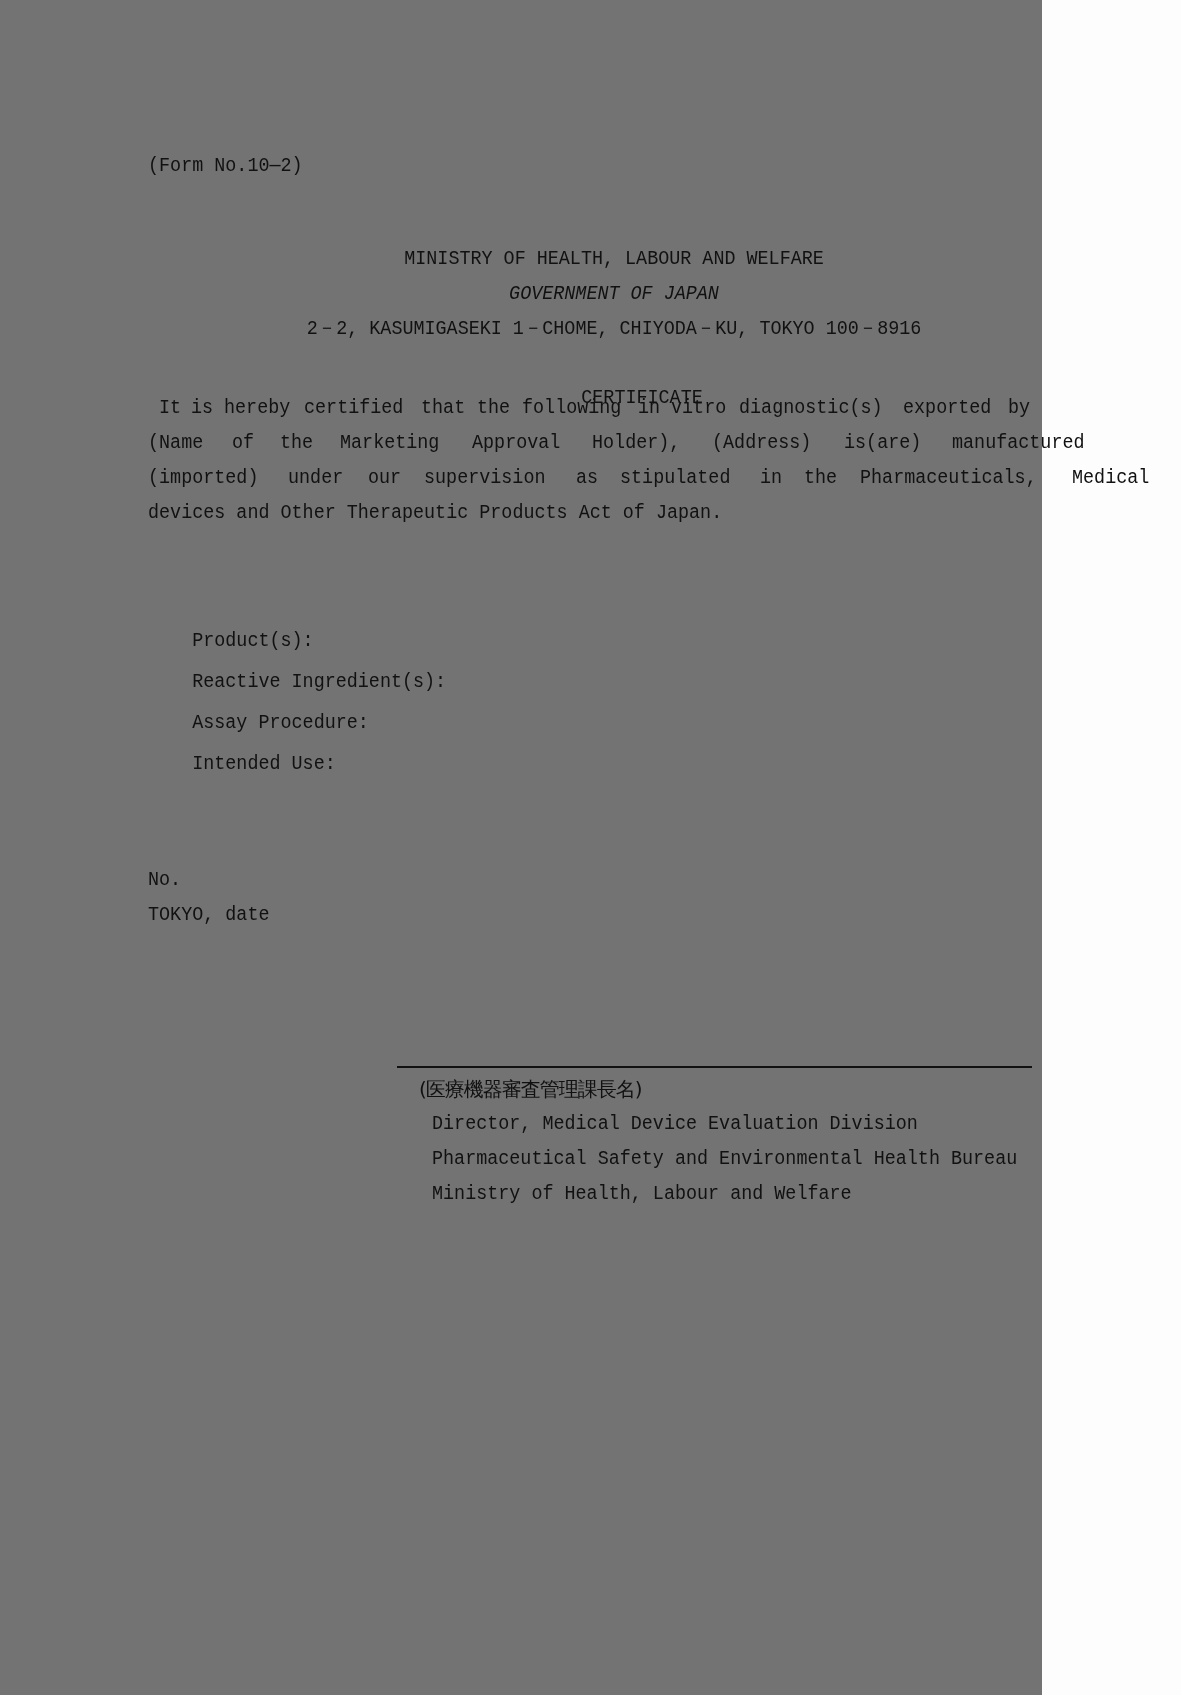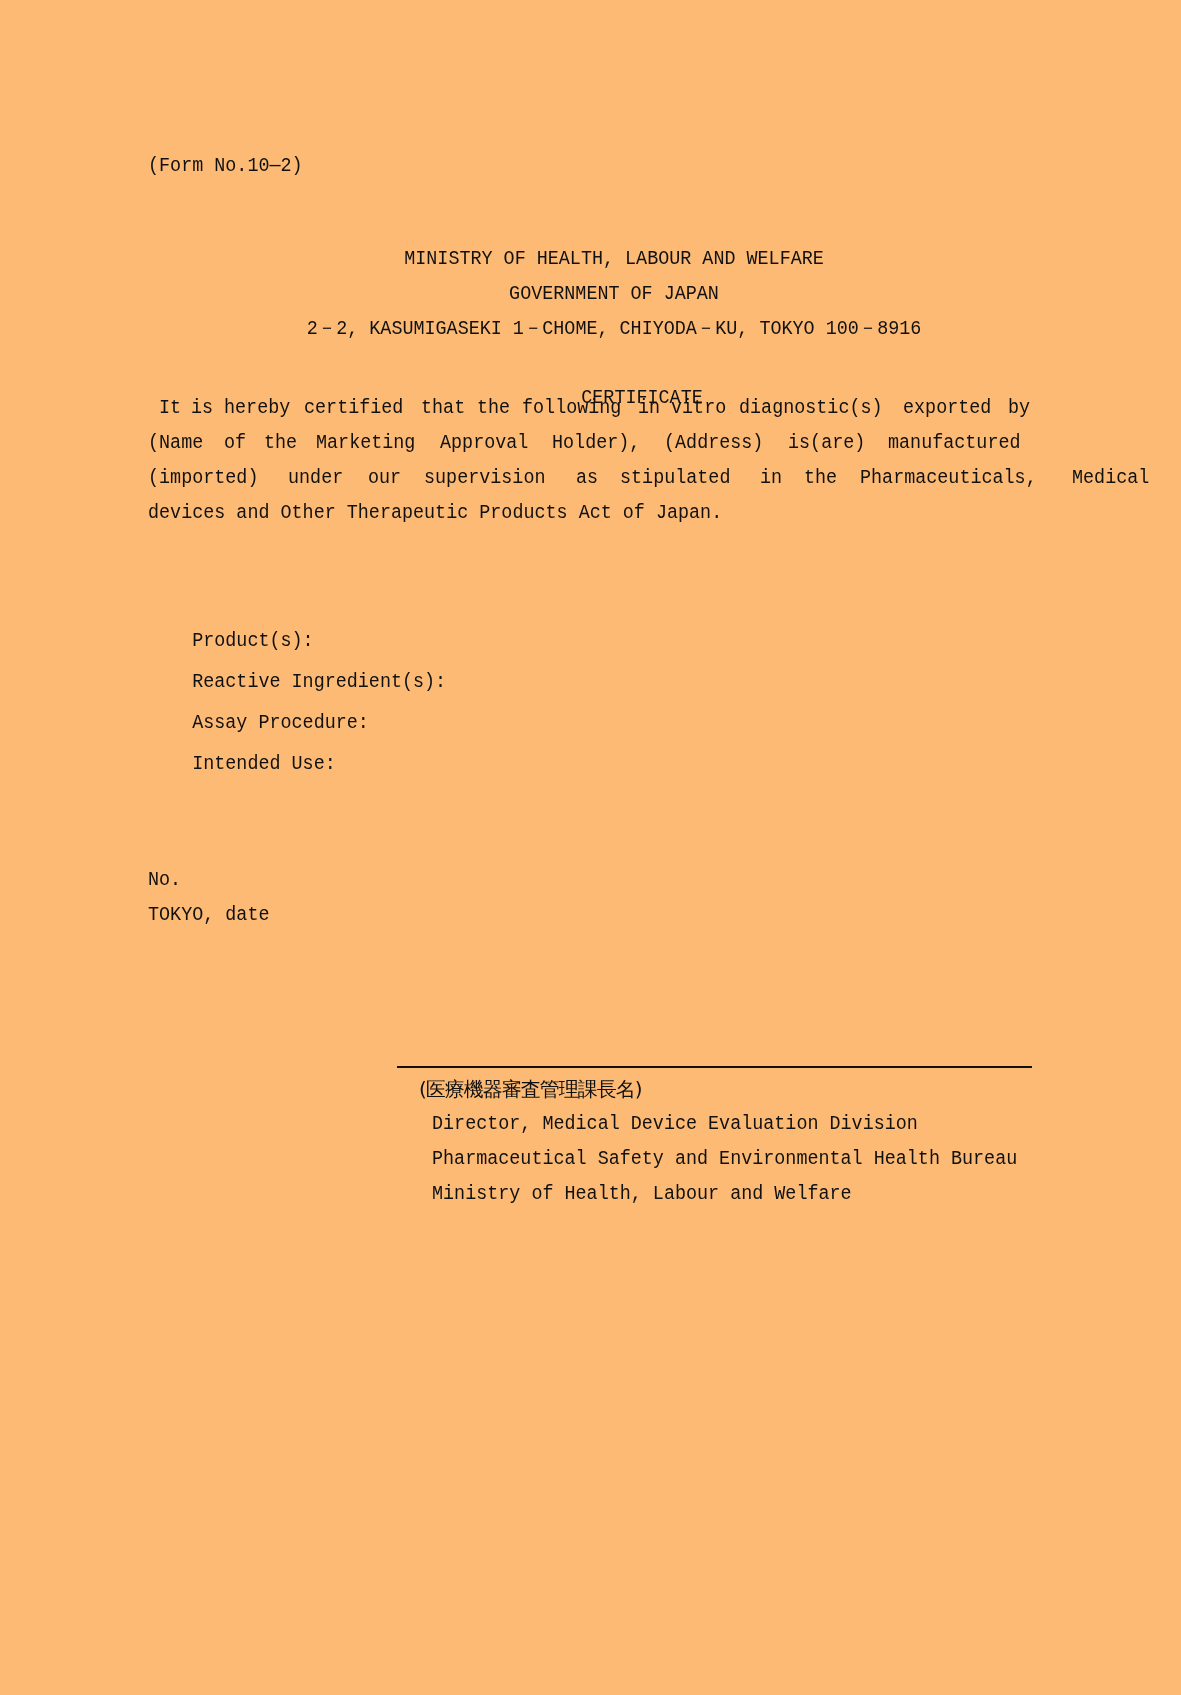--- a/index.html
+++ b/index.html
@@ -11,23 +11,23 @@
       width: 1181px;
       height: 1695px;
       position: relative;
       overflow: hidden;
       font-family: "Liberation Mono", "DejaVu Sans Mono", monospace;
       color: #111;
     }
     .page {
       position: absolute;
       left: 0; top: 0;
-      width: 1181px;
+      width: 1042px;
       height: 1695px;
-      background: #fdba74;
+      background: #737373;
     }
     .line {
       position: absolute;
       white-space: pre;
       font-size: 20px;
       line-height: 24px;
       transform-origin: left top;
       transform: scaleX(0.92);
     }
     .center {
@@ -69,21 +69,21 @@
 </head>
 <body>
 
 <div class="page">
 
   <div class="line" style="left:148px; top:154px;">(Form No.10—2)</div>
 
   <div class="line center" style="top:223px;">
     <span>MINISTRY OF HEALTH, LABOUR AND WELFARE</span>
   </div>
-  <div class="line center" style="top:258px;">
+  <div class="line center" style="top:258px;font-style:italic;">
     <span>GOVERNMENT OF JAPAN</span>
   </div>
   <div class="line center" style="top:293px;">
     <span>2－2, KASUMIGASEKI 1－CHOME, CHIYODA－KU, TOKYO 100－8916</span>
   </div>
 
   <div class="line center" style="top:362px;padding-left:28px;">
     <span>CERTIFICATE</span>
   </div>
 
@@ -94,21 +94,21 @@
       <span style="display: inline-block; transform: scaleX(0.92); transform-origin: left top;">certified</span>
       <span style="display: inline-block; transform: scaleX(0.92); transform-origin: left top;">that</span>
       <span style="display: inline-block; transform: scaleX(0.92); transform-origin: left top;">the</span>
       <span style="display: inline-block; transform: scaleX(0.92); transform-origin: left top;">following</span>
       <span style="display: inline-block; transform: scaleX(0.92); transform-origin: left top;">in</span>
       <span style="display: inline-block; transform: scaleX(0.92); transform-origin: left top;">vitro</span>
       <span style="display: inline-block; transform: scaleX(0.92); transform-origin: left top;">diagnostic(s)</span>
       <span style="display: inline-block; transform: scaleX(0.92); transform-origin: left top;">exported</span>
       <span style="display: inline-block; transform: scaleX(0.92); transform-origin: left top;">by</span>
     </div>
-  <div class="justify-line" style="top: 431px; display: flex; justify-content: space-between; box-sizing: border-box;">
+  <div class="justify-line" style="top: 431px; display: flex; justify-content: space-between; box-sizing: border-box; gap: 24px;">
       <span style="display: inline-block; transform: scaleX(0.92); transform-origin: left top;">(Name</span>
       <span style="display: inline-block; transform: scaleX(0.92); transform-origin: left top;">of</span>
       <span style="display: inline-block; transform: scaleX(0.92); transform-origin: left top;">the</span>
       <span style="display: inline-block; transform: scaleX(0.92); transform-origin: left top;">Marketing</span>
       <span style="display: inline-block; transform: scaleX(0.92); transform-origin: left top;">Approval</span>
       <span style="display: inline-block; transform: scaleX(0.92); transform-origin: left top;">Holder),</span>
       <span style="display: inline-block; transform: scaleX(0.92); transform-origin: left top;">(Address)</span>
       <span style="display: inline-block; transform: scaleX(0.92); transform-origin: left top;">is(are)</span>
       <span style="display: inline-block; transform: scaleX(0.92); transform-origin: left top;">manufactured</span>
     </div>

